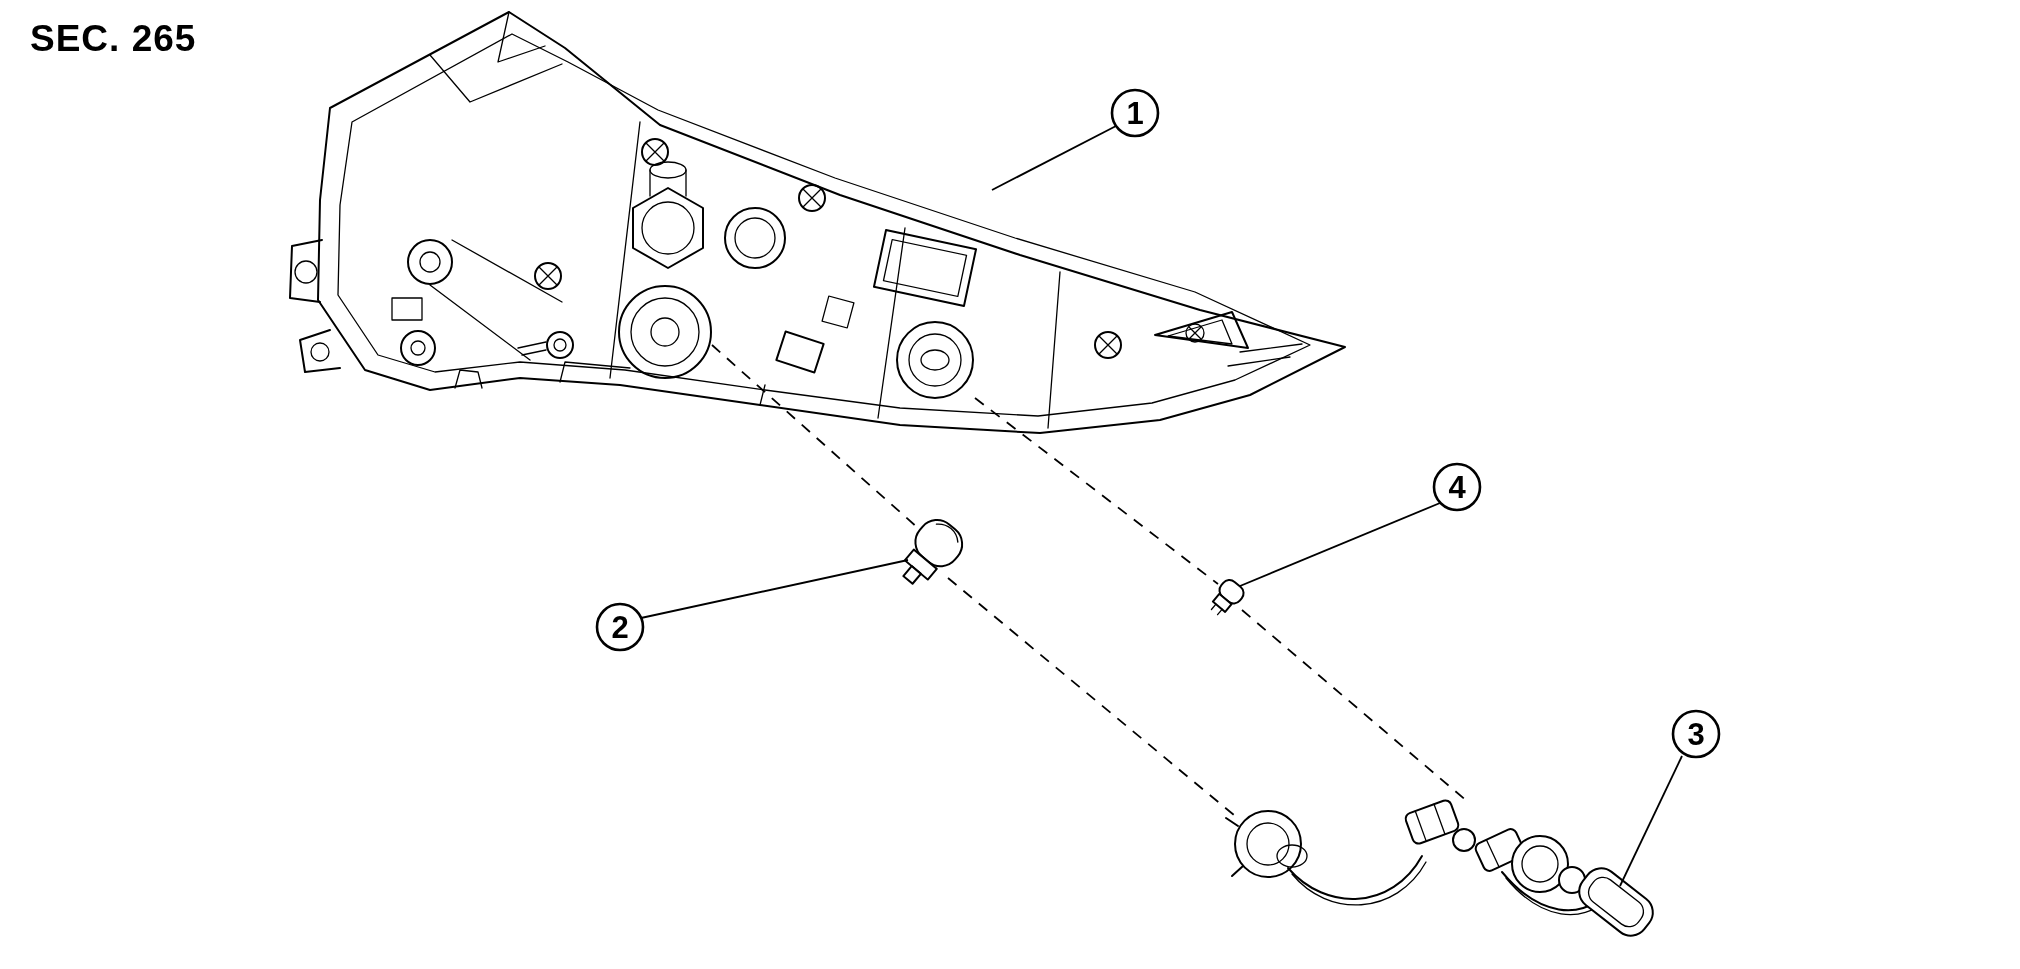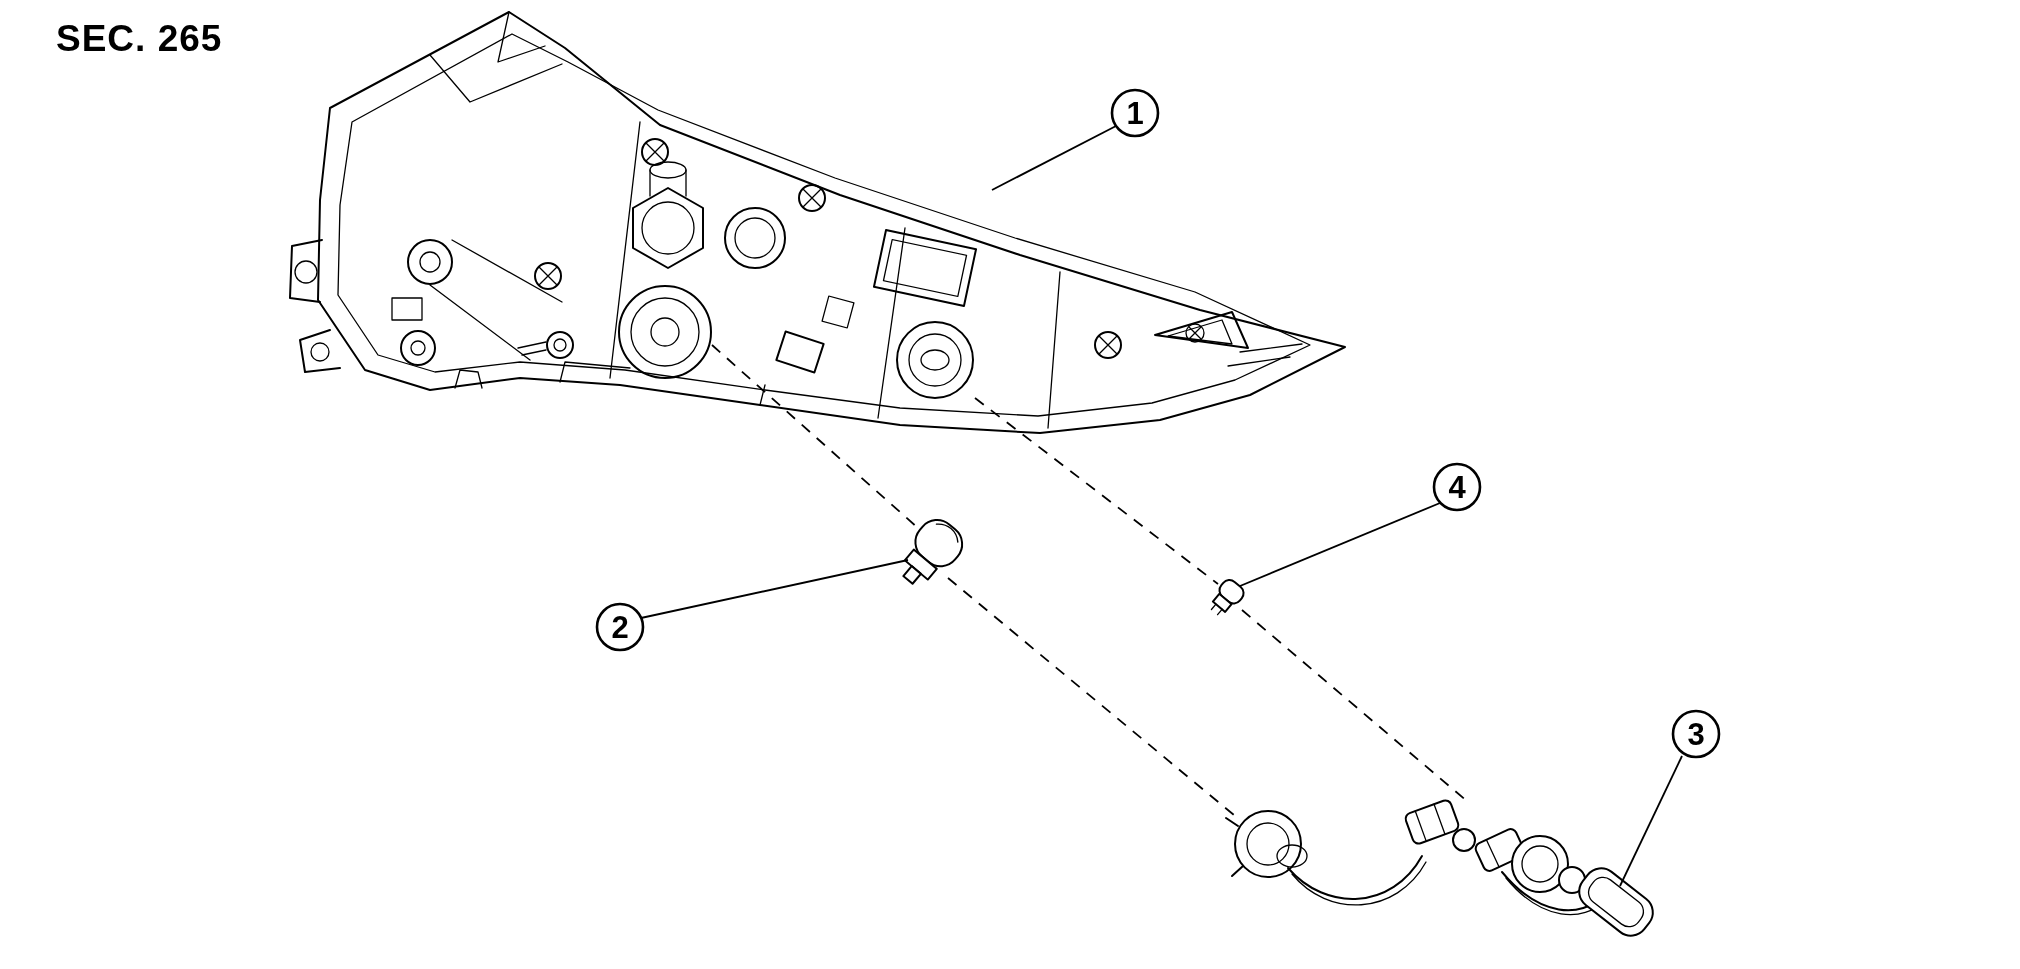--- a/index.html
+++ b/index.html
@@ -15,21 +15,20 @@
     font-family: "Liberation Sans", sans-serif;
   }
   .sec-title {
     position: absolute;
     top: 18px;
     left: 30px;
     font-size: 37px;
     font-weight: bold;
     color: #000000;
     letter-spacing: 1px;
-    margin-left: 26px;
   }
   svg { position: absolute; top: 0; left: 0; }
   .ln   { fill: none; stroke: #000; stroke-width: 2;   stroke-linejoin: round; stroke-linecap: round; }
   .thin { fill: none; stroke: #000; stroke-width: 1.3; stroke-linejoin: round; stroke-linecap: round; }
   .dash { fill: none; stroke: #000; stroke-width: 1.8; stroke-dasharray: 11 9; }
   .leader { stroke: #000; stroke-width: 1.8; }
   .callout-circle { fill: #fff; stroke: #000; stroke-width: 2.6; }
   .callout-num {
     font-family: "Liberation Sans", sans-serif;
     font-size: 31px;

